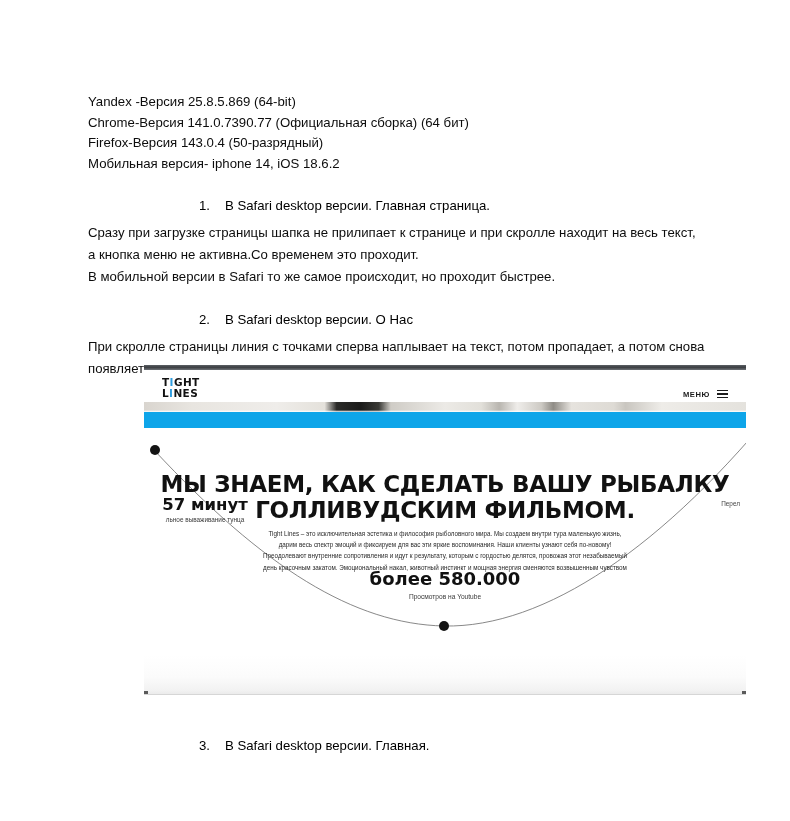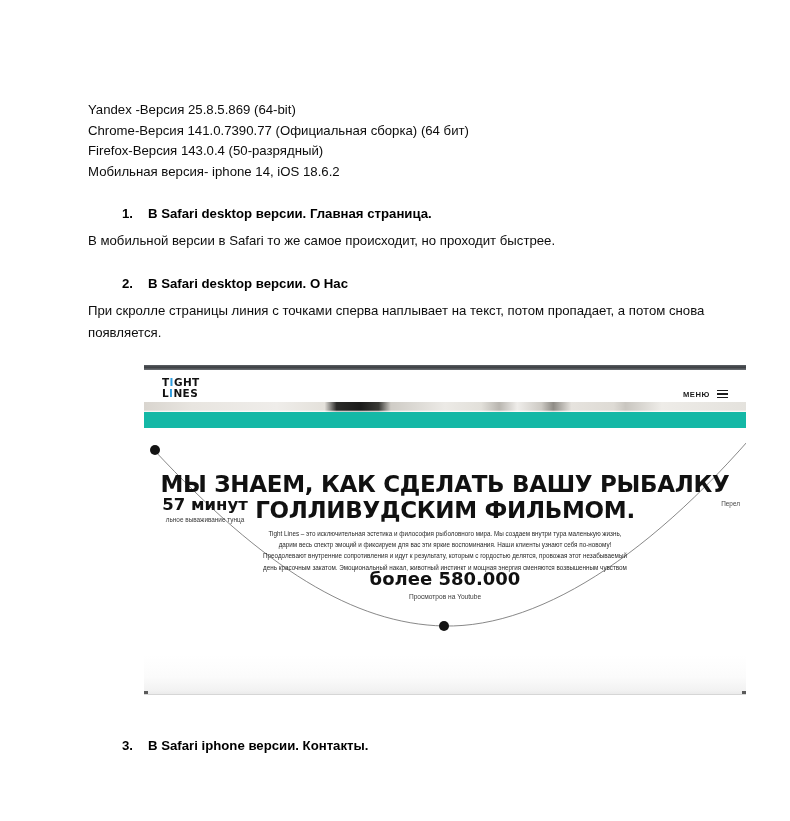--- a/index.html
+++ b/index.html
@@ -24,55 +24,55 @@
   }
 
   
   .doc-body {
     position: absolute;
     left: 88px;
     top: 88px;
     width: 618px;
   }
 
-  .version-block { margin: 12px 0 0 0; }
+  .version-block { margin: 4px 0 0 0; }
   .version-line {
     font-size: 13.2px;
     line-height: 20.6px;
     color: #0d0d0d;
     white-space: nowrap;
   }
 
   .heading {
     font-size: 13.2px;
-    font-weight: bold;
+    font-weight: normal;
     line-height: 20px;
     color: #000;
-    margin-left: 34px;
+    margin-left: 111px;
     white-space: nowrap;
   }
   .heading .num { display: inline-block; width: 26px; }
 
   .para {
     font-size: 13.2px;
     line-height: 22px;
     color: #0d0d0d;
   }
 
   .sp-22 { height: 22px; }
   .sp-6  { height: 6px; }
 
   
   .shot {
     position: absolute;
     left: 144px;
     top: 365px;
     width: 602px;
     height: 330px;
-    background: #14b8a6;
+    background: #0ea5e9;
     overflow: hidden;
   }
   .shot-topbar {
     position: absolute;
     left: 0; top: 0;
     width: 100%;
     height: 5px;
     background: linear-gradient(180deg,#5d6166 0%, #3a3d41 45%, #6f7378 100%);
   }
 
@@ -269,20 +269,21 @@
       <div class="version-line">Firefox-Версия 143.0.4 (50-разрядный)</div>
       <div class="version-line">Мобильная версия- iphone 14, iOS 18.6.2</div>
     </div>
 
     <div class="sp-22"></div>
 
     <div class="heading">
       <span class="num">1.</span><span>В Safari desktop версии. Главная страница.</span>
     </div>
     <div class="sp-6"></div>
+    <div class="para">Сразу при загрузке страницы шапка не прилипает к странице и при скролле находит на весь текст, а кнопка меню не активна.Со временем это проходит.</div>
     <div class="para">В мобильной версии в Safari то же самое происходит, но проходит быстрее.</div>
 
     <div class="sp-22"></div>
 
     <div class="heading">
       <span class="num">2.</span><span>В Safari desktop версии. О Нас</span>
     </div>
     <div class="sp-6"></div>
     <div class="para">При скролле страницы линия с точками сперва наплывает на текст, потом пропадает, а потом снова появляется.</div>
 
@@ -350,17 +351,17 @@
 
     <div class="shot-bottom-edge">
       <span class="corner-l"></span>
       <span class="corner-r"></span>
     </div>
 
   </div>
 
   <div class="doc-body" style="top: 736px;">
     <div class="heading">
-      <span class="num">3.</span><span>В Safari iphone версии. Контакты.</span>
+      <span class="num">3.</span><span>В Safari desktop версии. Главная.</span>
     </div>
   </div>
 
 </div>
 
 </body></html>

